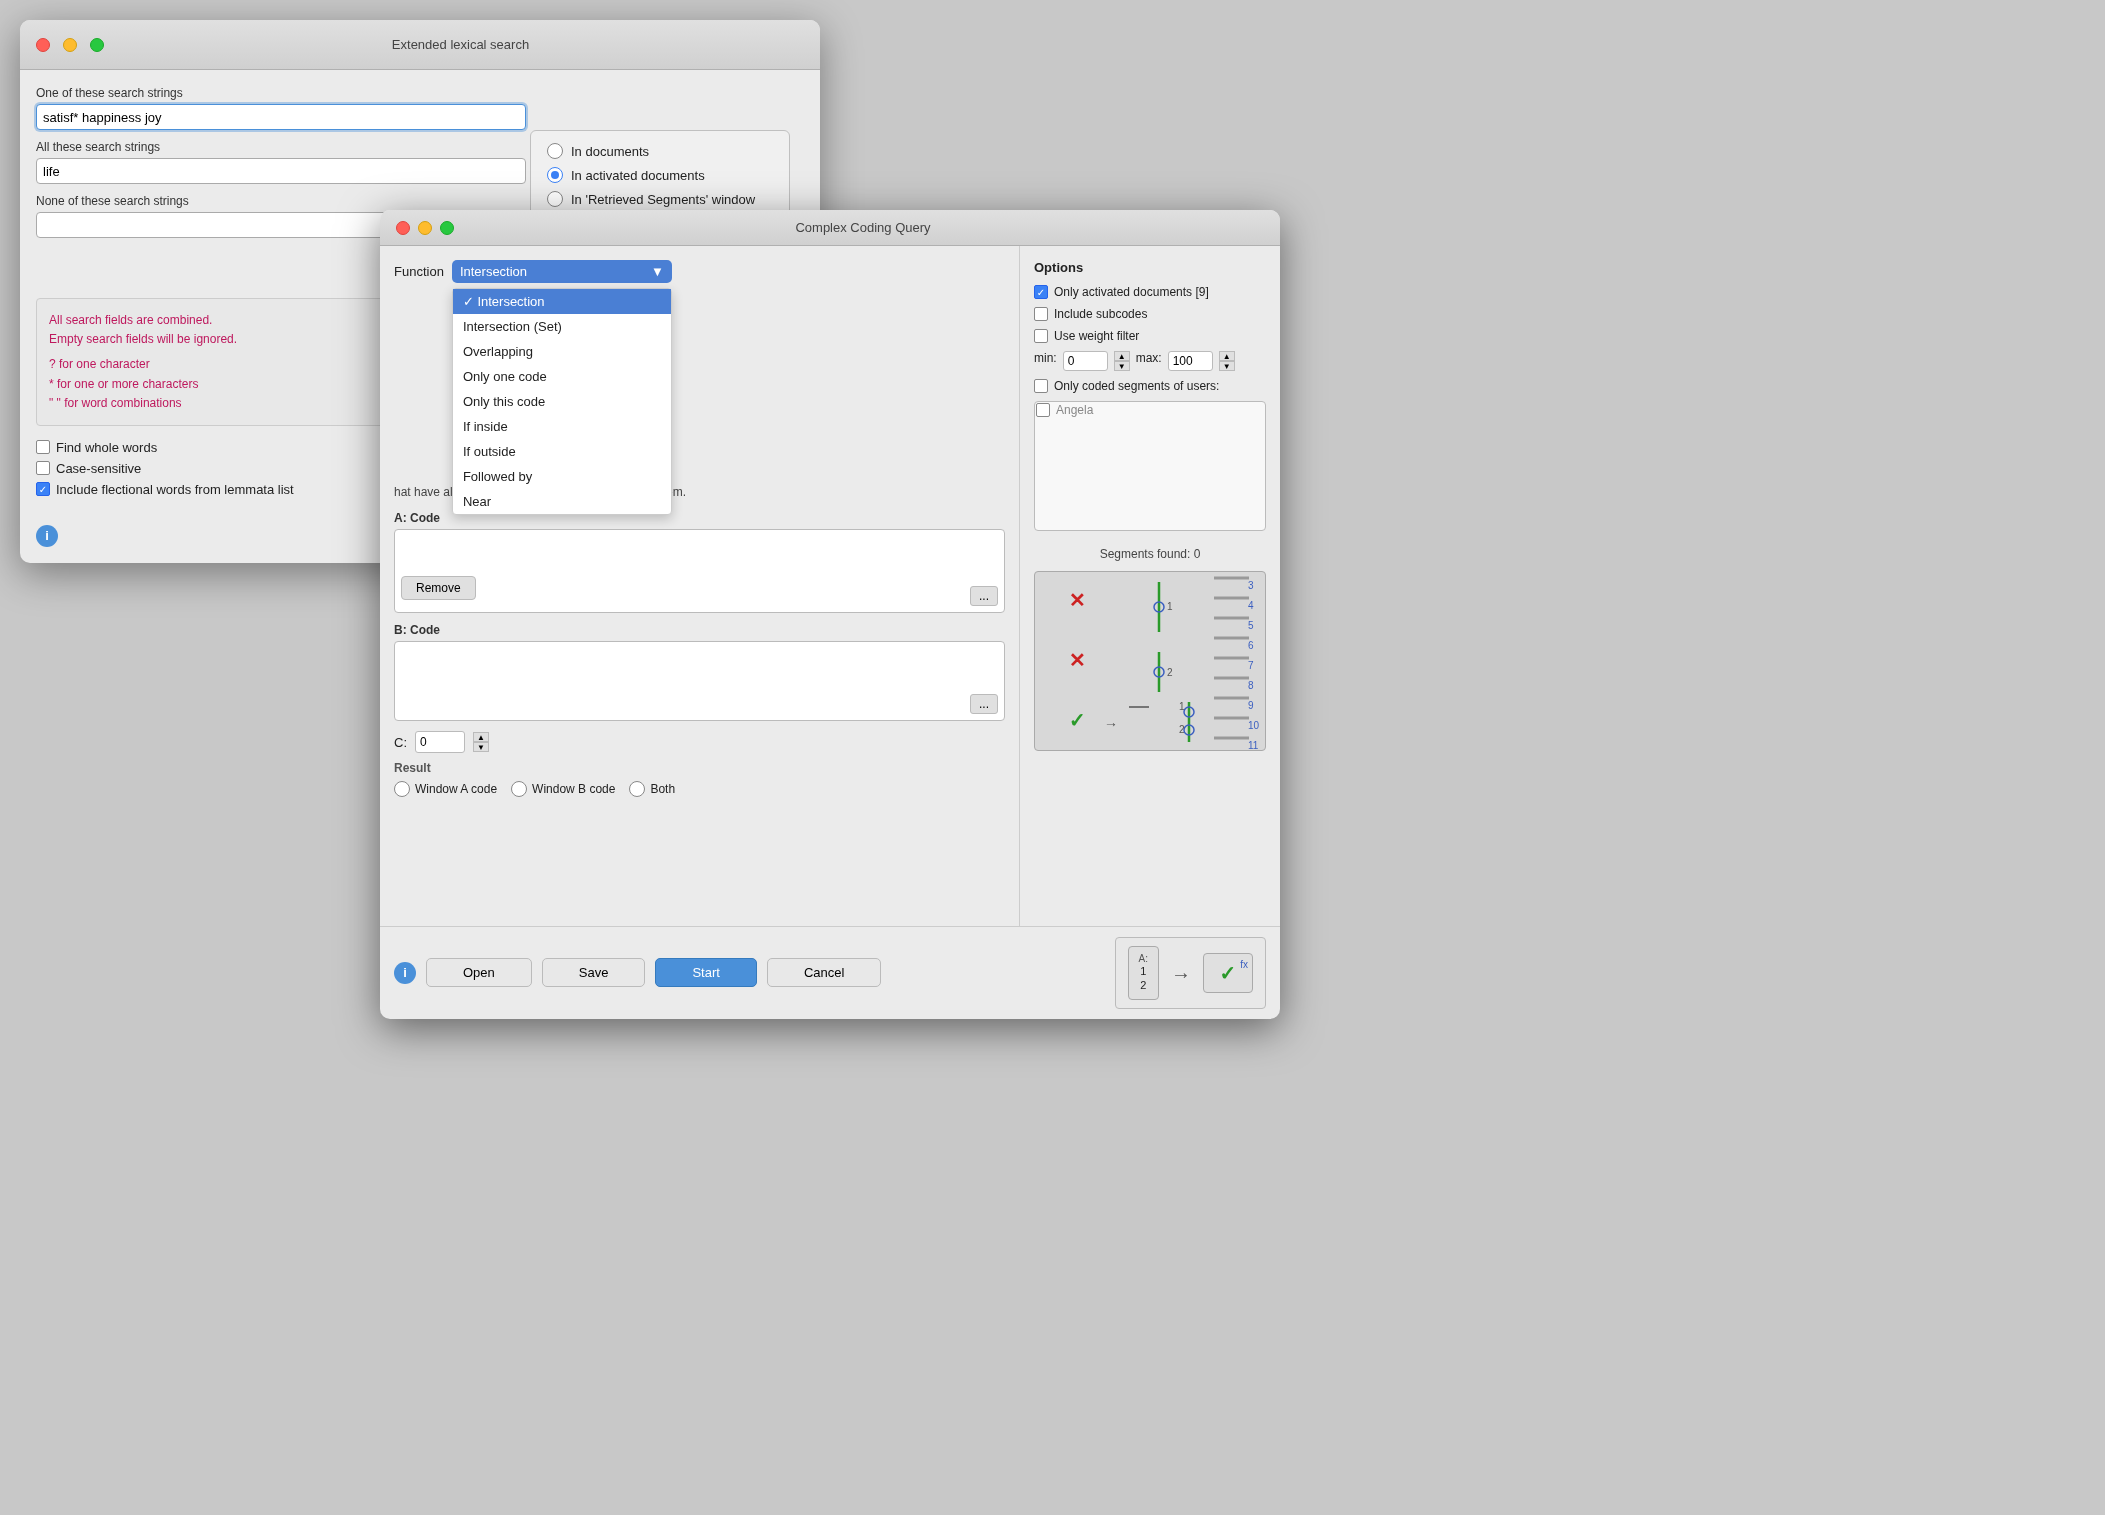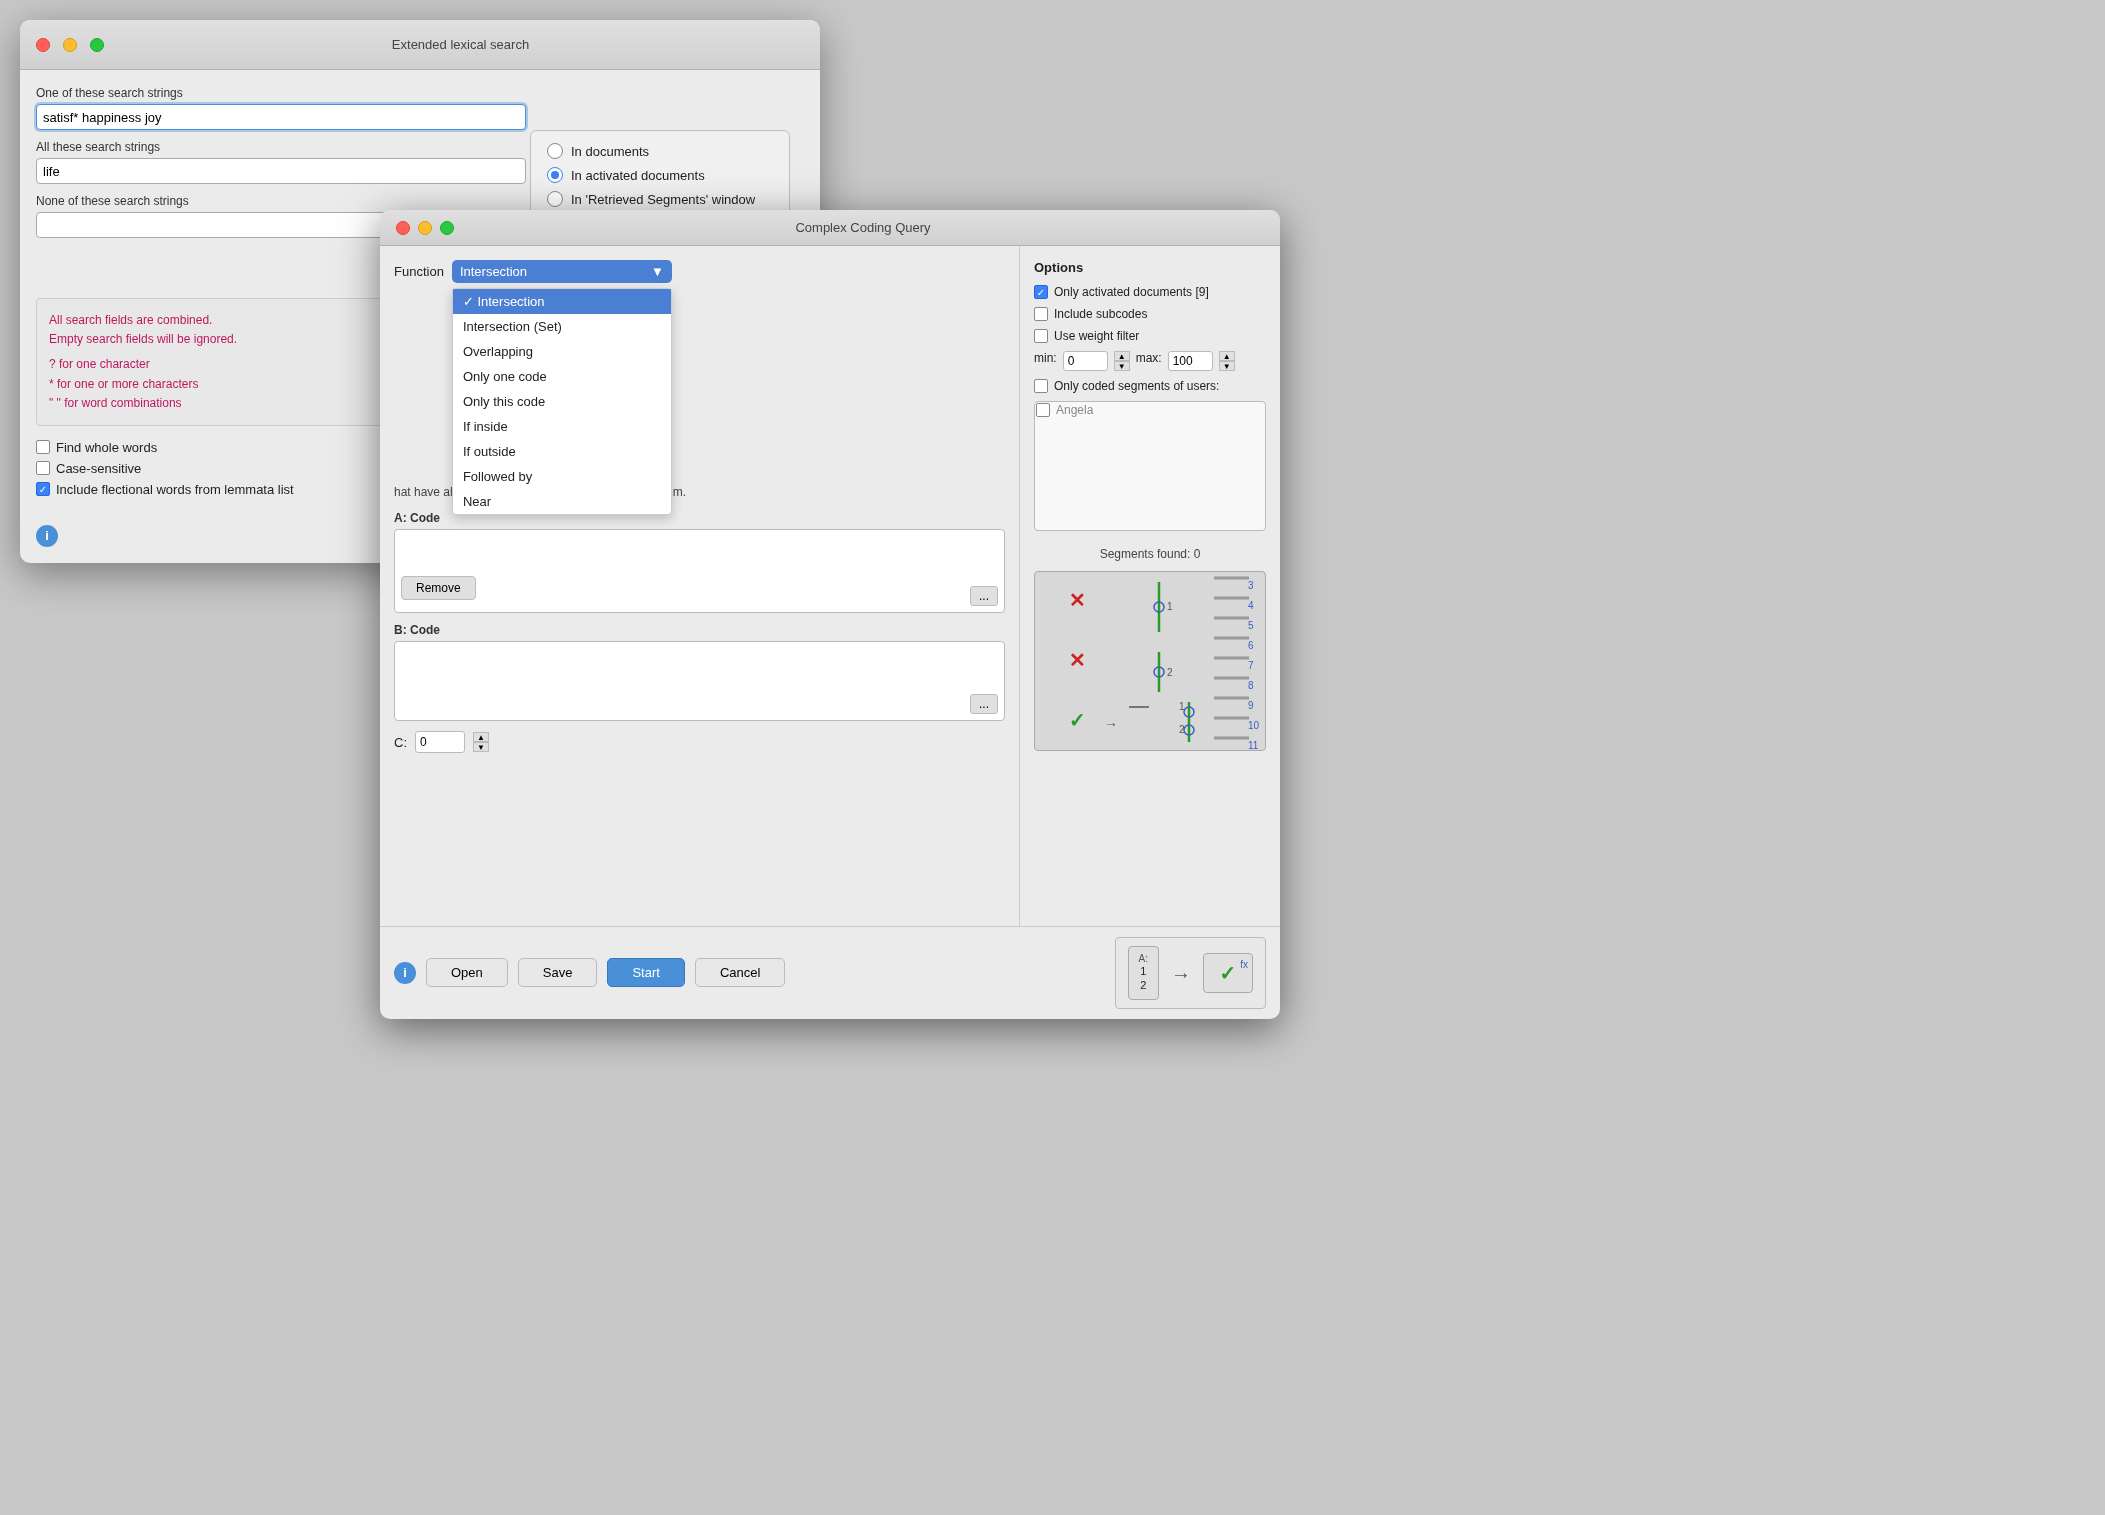--- a/index.html
+++ b/index.html
@@ -295,21 +295,21 @@
 
     
     .ccq-footer {
       padding: 10px 14px;
       display: flex;
       align-items: center;
       gap: 10px;
       border-top: 1px solid #ccc;
     }
     .footer-btn {
-      padding: 6px 24px;
+      padding: 6px 36px;
       border-radius: 5px;
       border: 1px solid #bbb;
       background: #e8e8e8;
       font-size: 13px;
       cursor: pointer;
     }
     .footer-btn.primary {
       background: #4a90d9;
       color: white;
       border-color: #357abd;
@@ -470,20 +470,37 @@
 
         <div class="c-row">
           <span>C:</span>
           <input class="num-input" type="text" value="0" style="">
           <div class="stepper">
             <button class="stepper-btn">▲</button>
             <button class="stepper-btn">▼</button>
           </div>
         </div>
 
+        <div class="result-section">
+          <div class="section-title">Result</div>
+          <div class="result-radio-row">
+            <div class="result-radio">
+              <div class="radio-circle"></div>
+              <span>Window A code</span>
+            </div>
+            <div class="result-radio">
+              <div class="radio-circle"></div>
+              <span>Window B code</span>
+            </div>
+            <div class="result-radio">
+              <div class="radio-circle"></div>
+              <span>Both</span>
+            </div>
+          </div>
+        </div>
       </div>
     </div>
 
     <div class="ccq-right">
       <div class="options-title">Options</div>
 
       <div class="option-row">
         <div class="checkbox-box checked"></div>
         <span>Only activated documents [9]</span>
       </div>

